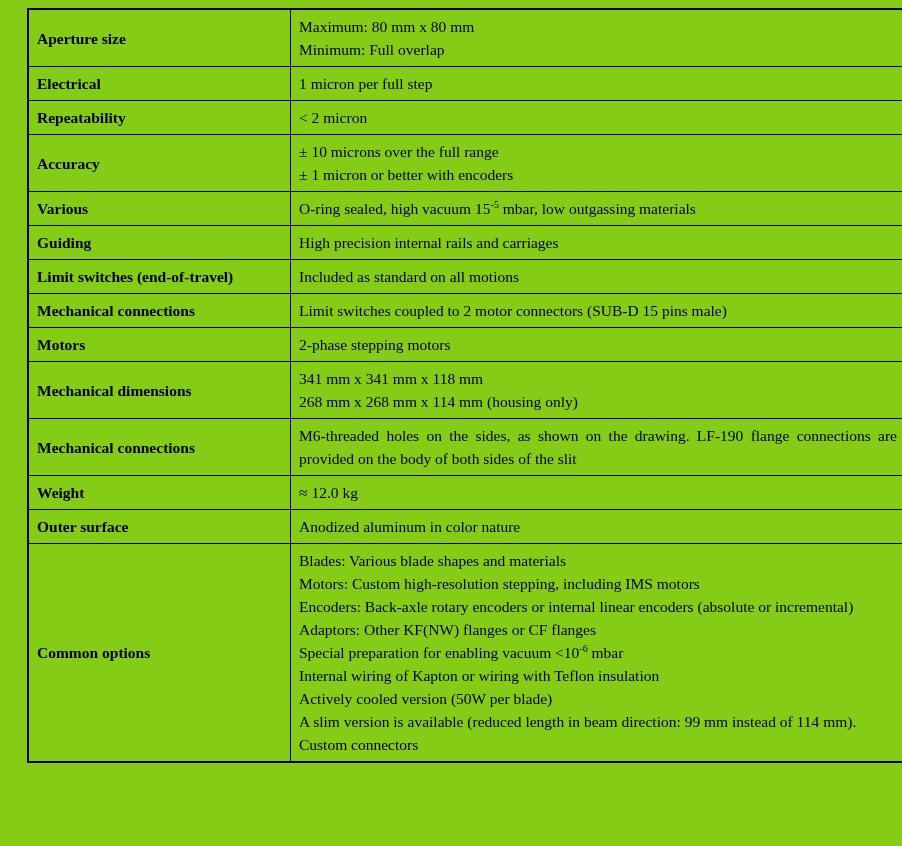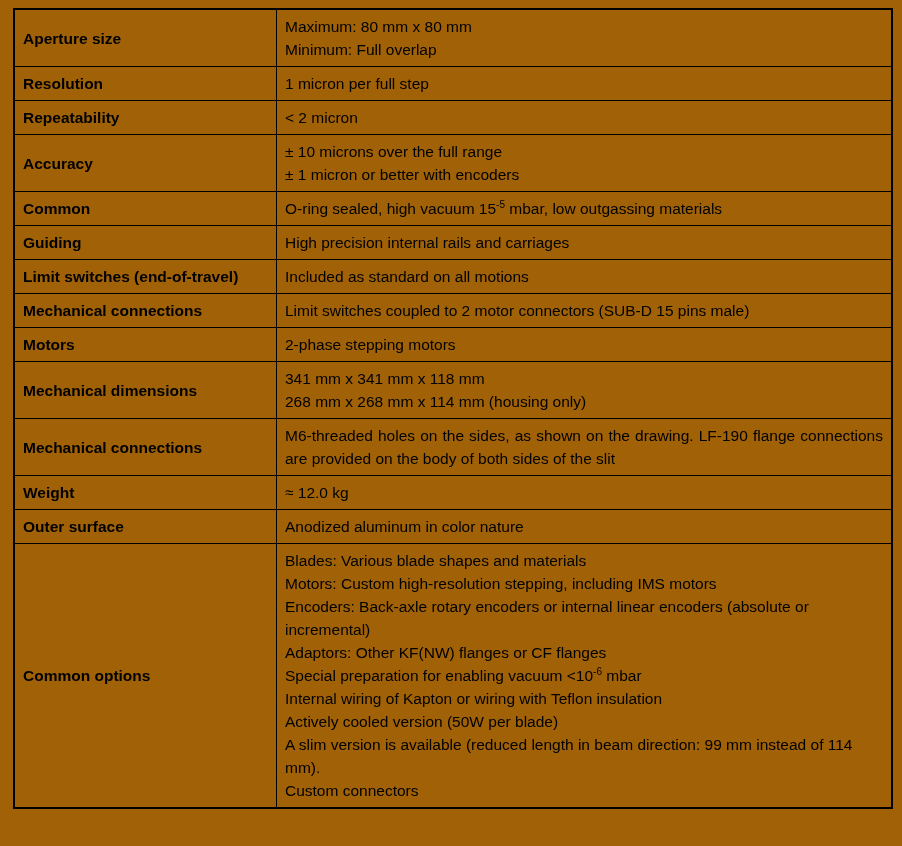--- a/index.html
+++ b/index.html
@@ -6,24 +6,24 @@
     margin: 0;
     padding: 0;
     background: #ffffff;
     width: 902px;
     height: 846px;
     overflow: hidden;
   }
   .page {
     width: 902px;
     height: 846px;
-    background: #a16207;
+    background: #84cc16;
     box-sizing: border-box;
-    padding: 8px 8px 0 13px;
-    font-family: Liberation Sans, sans-serif;
+    padding: 8px 8px 0 27px;
+    font-family: Liberation Serif, serif;
     color: #000000;
   }
   table.spec-table {
     border-collapse: collapse;
     table-layout: fixed;
     width: 880px;
     border: 2px solid #000000;
     font-size: 15.5px;
   }
   table.spec-table td {
@@ -58,21 +58,21 @@
 
       <tr>
         <td class="cell-label">Aperture size</td>
         <td class="cell-value">
           <p>Maximum: 80 mm x 80 mm</p>
           <p>Minimum: Full overlap</p>
         </td>
       </tr>
 
       <tr>
-        <td class="cell-label">Resolution</td>
+        <td class="cell-label">Electrical</td>
         <td class="cell-value">
           <p>1 micron per full step</p>
         </td>
       </tr>
 
       <tr>
         <td class="cell-label">Repeatability</td>
         <td class="cell-value">
           <p>&lt; 2 micron</p>
         </td>
@@ -80,21 +80,21 @@
 
       <tr>
         <td class="cell-label">Accuracy</td>
         <td class="cell-value">
           <p>± 10 microns over the full range</p>
           <p>± 1 micron or better with encoders</p>
         </td>
       </tr>
 
       <tr>
-        <td class="cell-label">Common</td>
+        <td class="cell-label">Various</td>
         <td class="cell-value">
           <p><span>O-ring sealed, high vacuum 15</span><sup>-5</sup><span> mbar, low outgassing materials</span></p>
         </td>
       </tr>
 
       <tr>
         <td class="cell-label">Guiding</td>
         <td class="cell-value">
           <p>High precision internal rails and carriages</p>
         </td>

